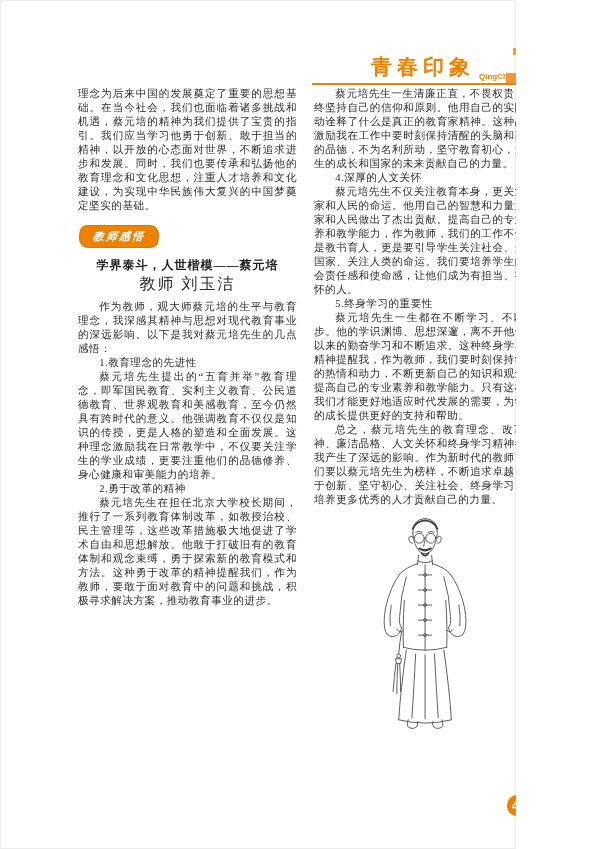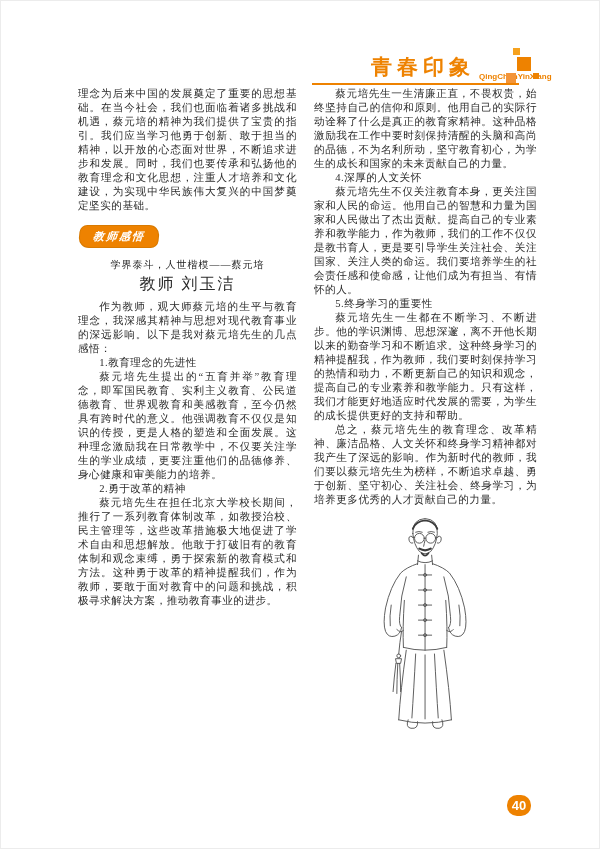--- a/index.html
+++ b/index.html
@@ -1,18 +1,18 @@
 <!DOCTYPE html>
 <html lang="zh"><head>
 <meta charset="utf-8">
 <style>
   html,body{margin:0;padding:0;background:#ffffff;}
   .page{
     position:relative;
-    width:600px;height:849px;
+    width:516px;height:849px;
     background:#ffffff;
     box-shadow:inset 0 0 0 1px #ececec;
     overflow:hidden;
     font-family:"Liberation Serif","DejaVu Serif",serif;
     color:#2b2b2b;
   }
   
   .masthead{position:absolute;top:0;left:0;width:600px;height:96px;}
   .masthead-rule{position:absolute;top:83px;left:312px;width:207px;height:2px;background:#ee8200;}
   .masthead-title{
@@ -42,21 +42,21 @@
   .badge-wrap{margin:13px 0 4px 2px;}
   .badge{
     display:inline-block;background:#ee8200;color:#ffffff;
     font-weight:bold;font-style:italic;font-size:11px;letter-spacing:2px;
     padding:3px 13px 4px 13px;border-radius:6px 10px 6px 10px;
     transform:skewX(-6deg);box-shadow:0 0 0 1px #d97a00;
   }
   
   .article-title{
     text-align:center;text-indent:0;
-    font-weight:normal;font-size:10px;letter-spacing:1px;
+    font-weight:bold;font-size:12px;letter-spacing:1px;
     margin:11px 0 5px 0;color:#1c1c1c;
   }
   .article-byline{
     text-align:center;text-indent:0;font-size:16px;letter-spacing:2px;
     margin:0 0 9px 0;color:#2b2b2b;
   }
   
   .portrait{margin-top:4px;text-align:center;}
   .portrait svg{display:inline-block;}
   

